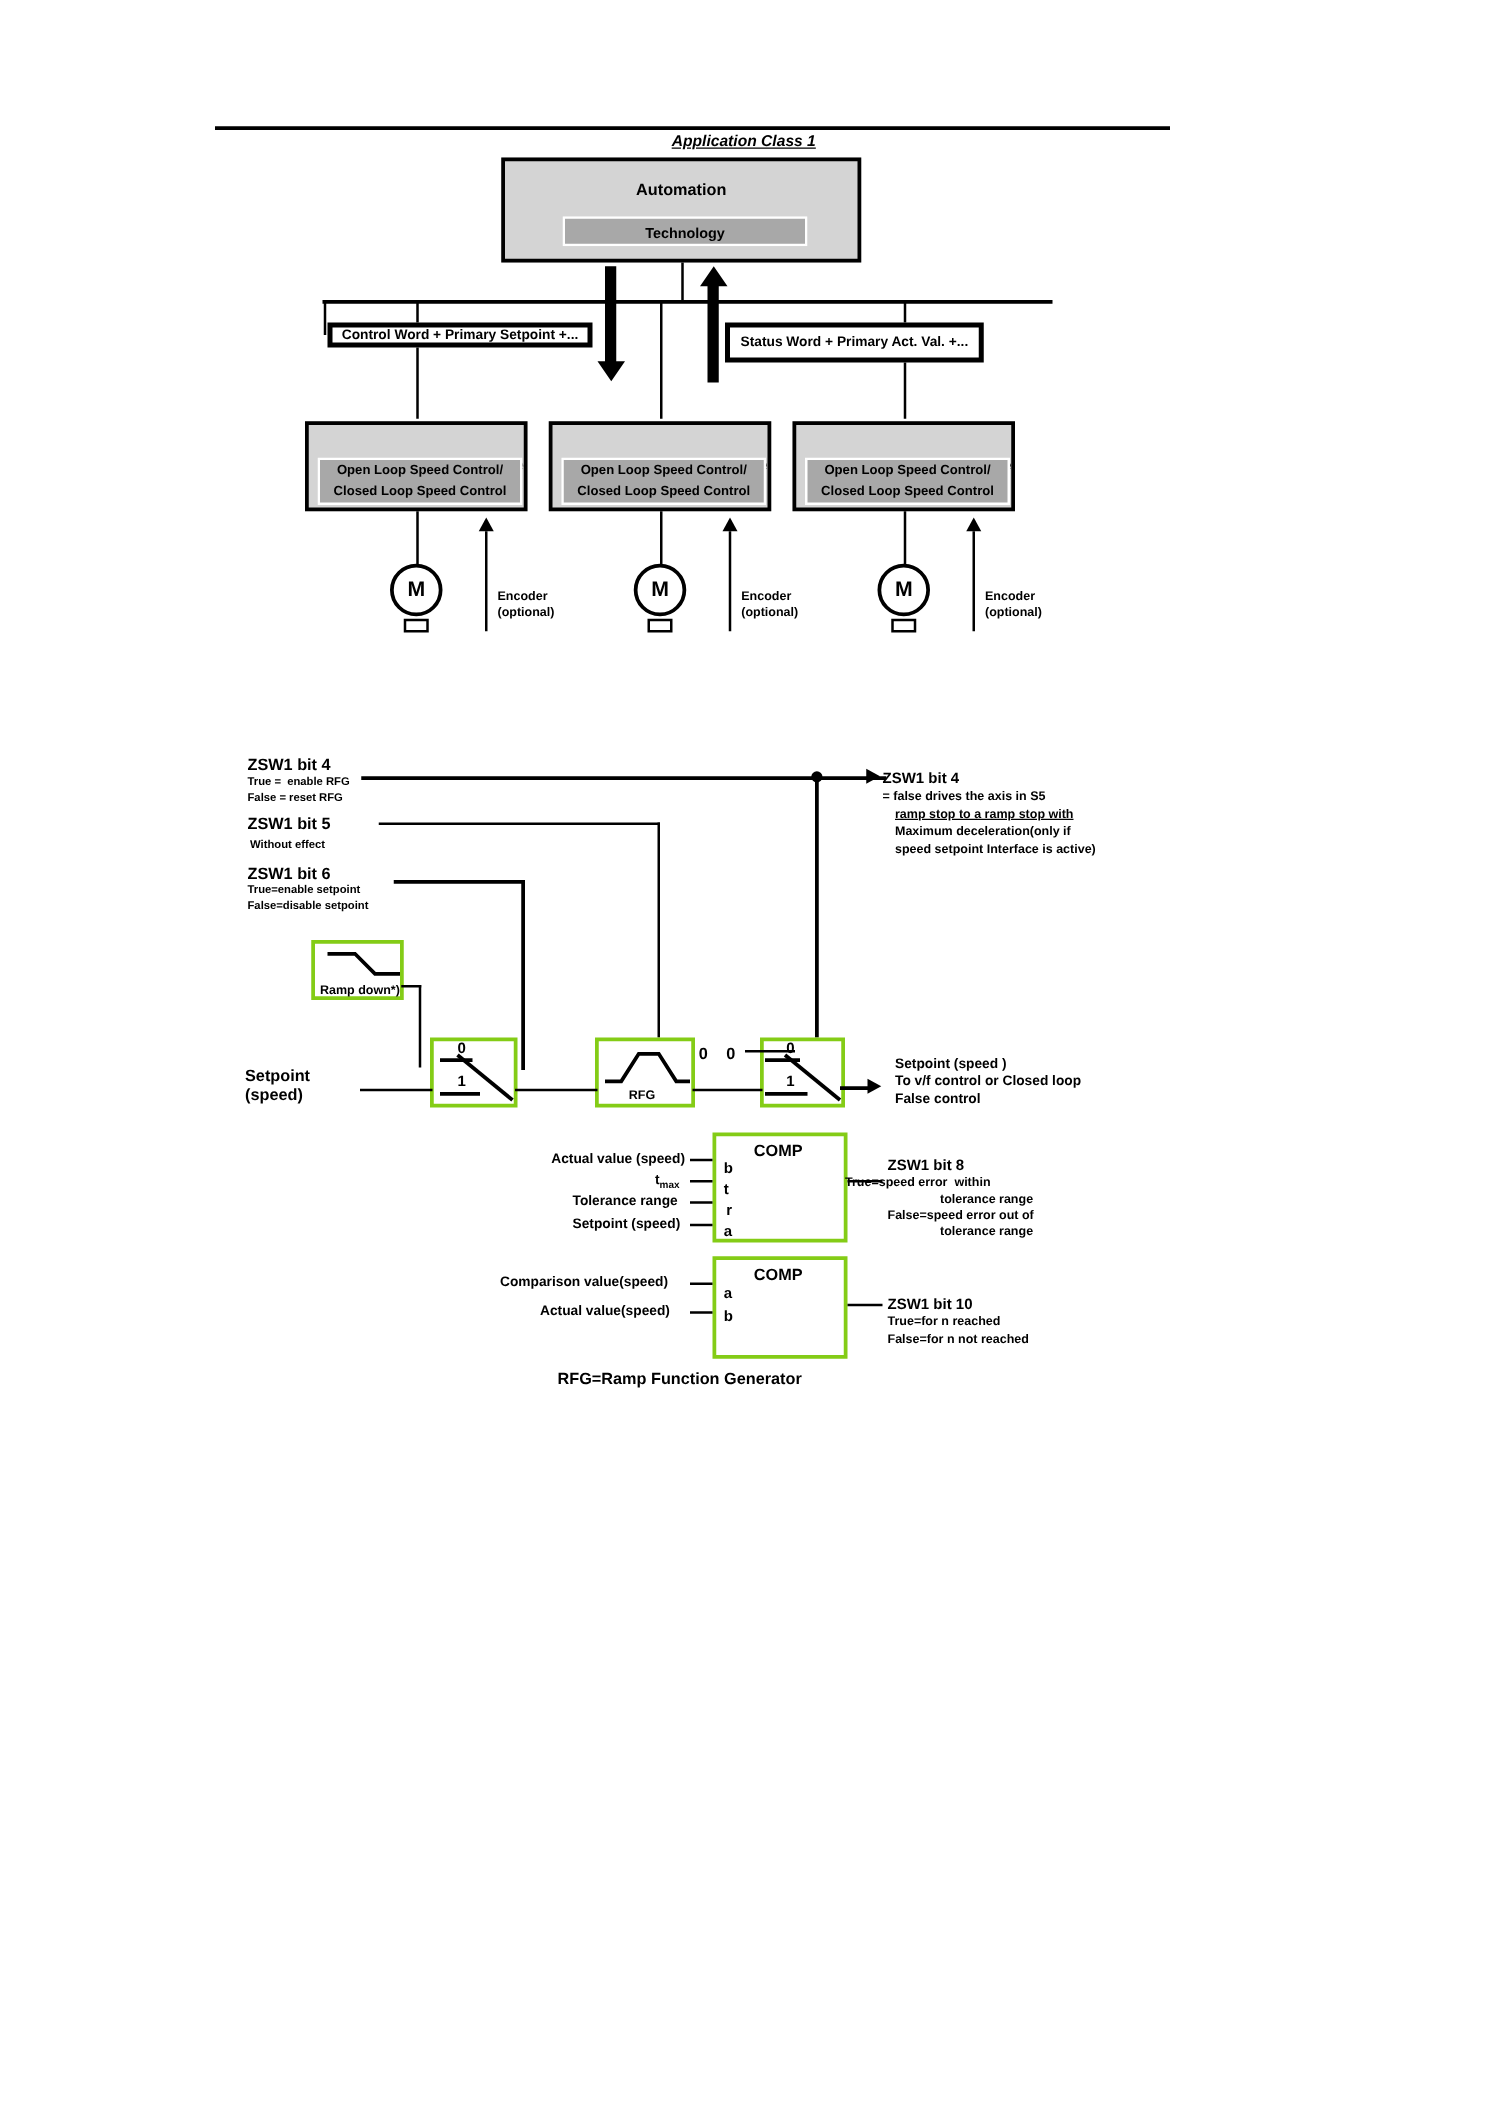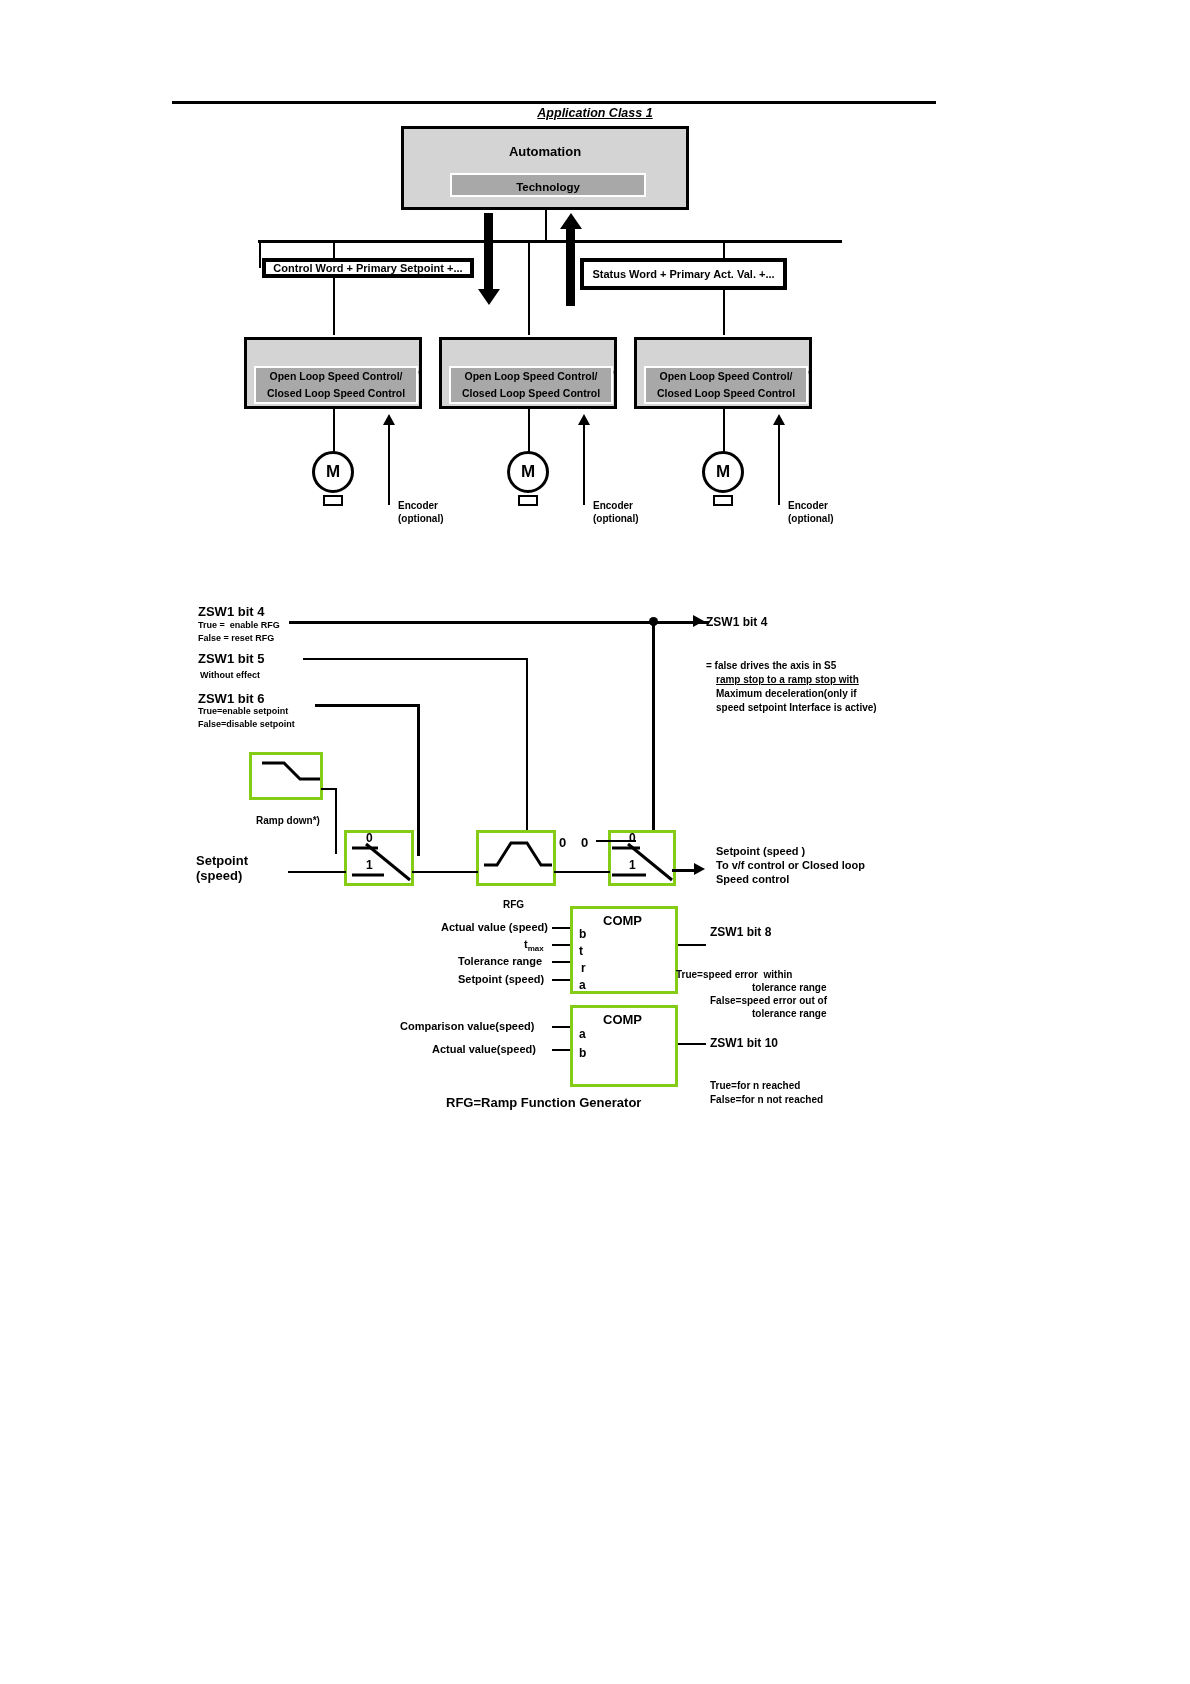--- a/index.html
+++ b/index.html
@@ -59,21 +59,21 @@
   .drive .dinner span{display:block;text-align:center;font-size:10.5px;font-weight:bold;line-height:17px;}
 
   
   .motor{position:absolute;width:42px;height:42px;border:3px solid #000;border-radius:50%;
          background:#fff;box-sizing:border-box;}
   .motor span{display:block;text-align:center;line-height:36px;font-size:17px;font-weight:bold;}
   .mfoot{position:absolute;width:20px;height:11px;border:2px solid #000;background:#fff;box-sizing:border-box;}
   .box3{position:absolute;border:3px solid #84cc16;background:#fff;box-sizing:border-box;}
 
   .t9{font-size:9px;}
-  .t10{font-size:10px;margin-top:28px;}
+  .t10{font-size:10px;}
   .t11{font-size:11px;}
   .t12{font-size:12px;}
   .t13{font-size:13px;}
   .dot{position:absolute;width:9px;height:9px;border-radius:50%;background:#000;}
   svg{display:block;}
 </style>
 </head>
 <body>
 
 <div class="pg">
@@ -235,21 +235,21 @@
 
   <div class="h" style="left:554px;top:871px;width:56px;"></div>
 
   <div class="h" style="left:596px;top:840px;width:40px;"></div>
 
   <div class="h3" style="left:672px;top:869px;width:24px;"></div>
   <div class="ahd-sm-right" style="left:694px;top:863px;"></div>
 
   <div class="lbl b t11" style="left:716px;top:845px;"><span>Setpoint (speed )</span></div>
   <div class="lbl b t11" style="left:716px;top:859px;"><span>To v/f control or Closed loop</span></div>
-  <div class="lbl b t11" style="left:716px;top:873px;"><span>Speed control</span></div>
+  <div class="lbl b t11" style="left:716px;top:873px;"><span>False control</span></div>
 
   <div class="box3" style="left:570px;top:906px;width:108px;height:88px;">
     <span class="lbl b t13" style="left:30px;top:4px;">COMP</span>
     <span class="lbl b t12" style="left:6px;top:18px;">b</span>
     <span class="lbl b t12" style="left:6px;top:35px;">t</span>
     <span class="lbl b t12" style="left:8px;top:52px;">r</span>
     <span class="lbl b t12" style="left:6px;top:69px;">a</span>
   </div>
 
   <div class="lbl b t11" style="left:441px;top:921px;"><span>Actual value (speed)</span></div>

